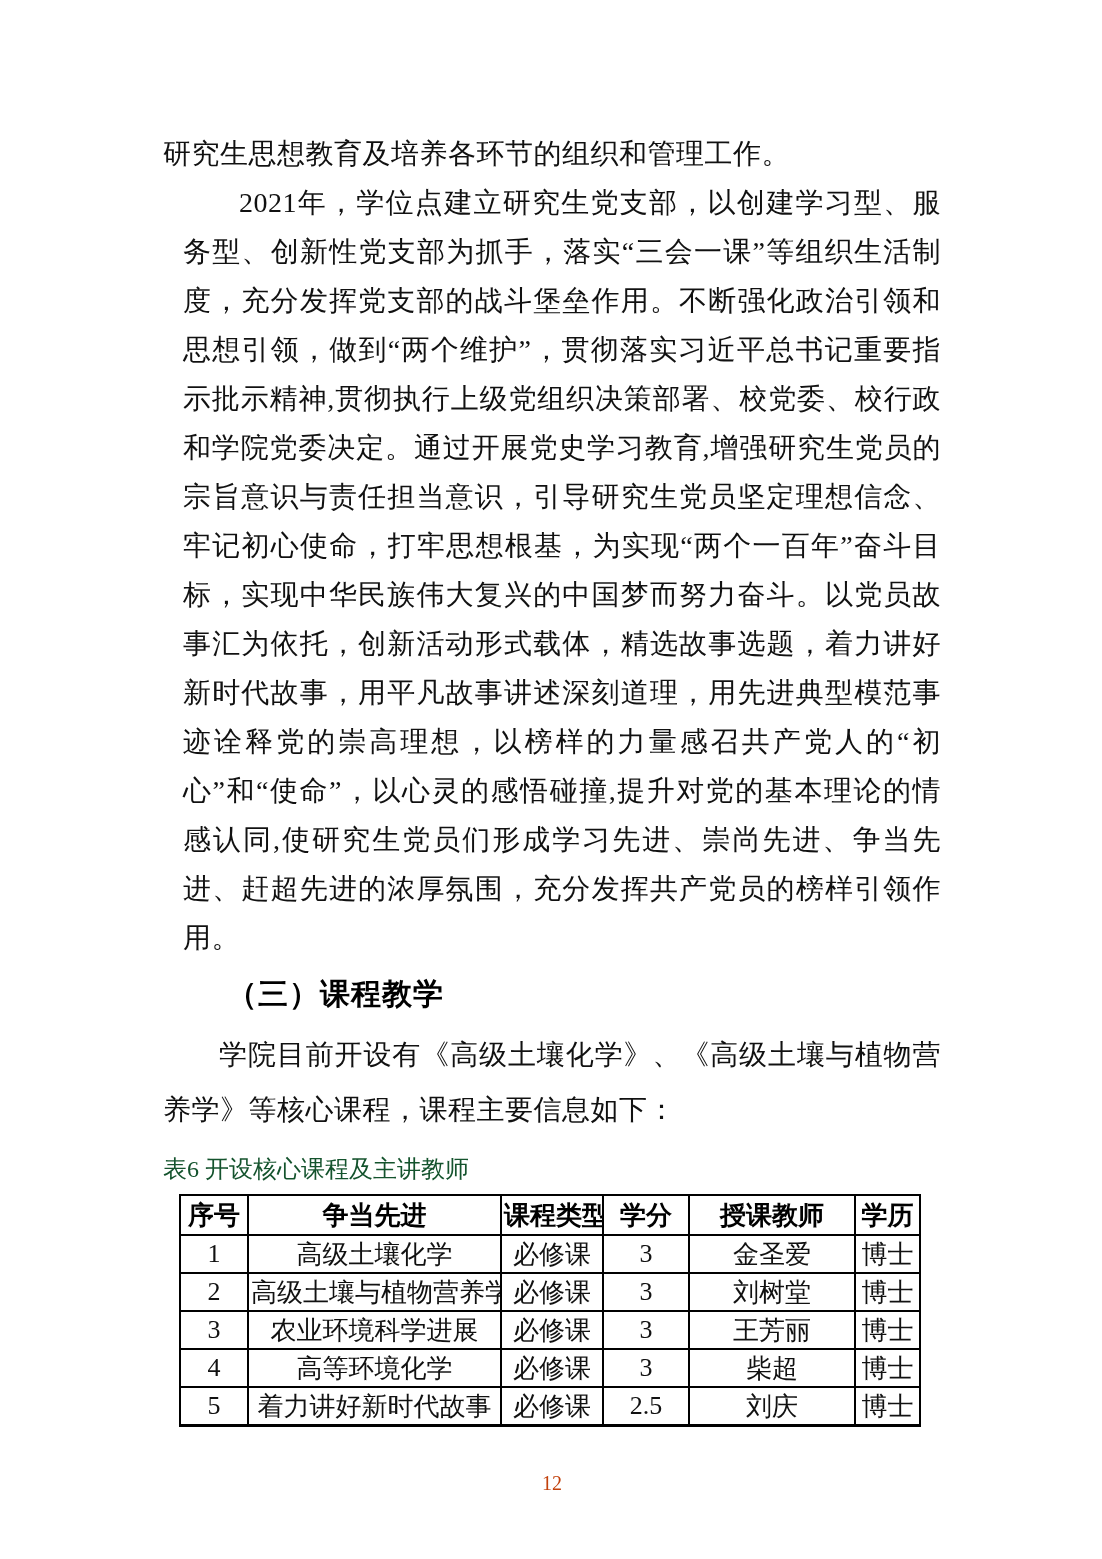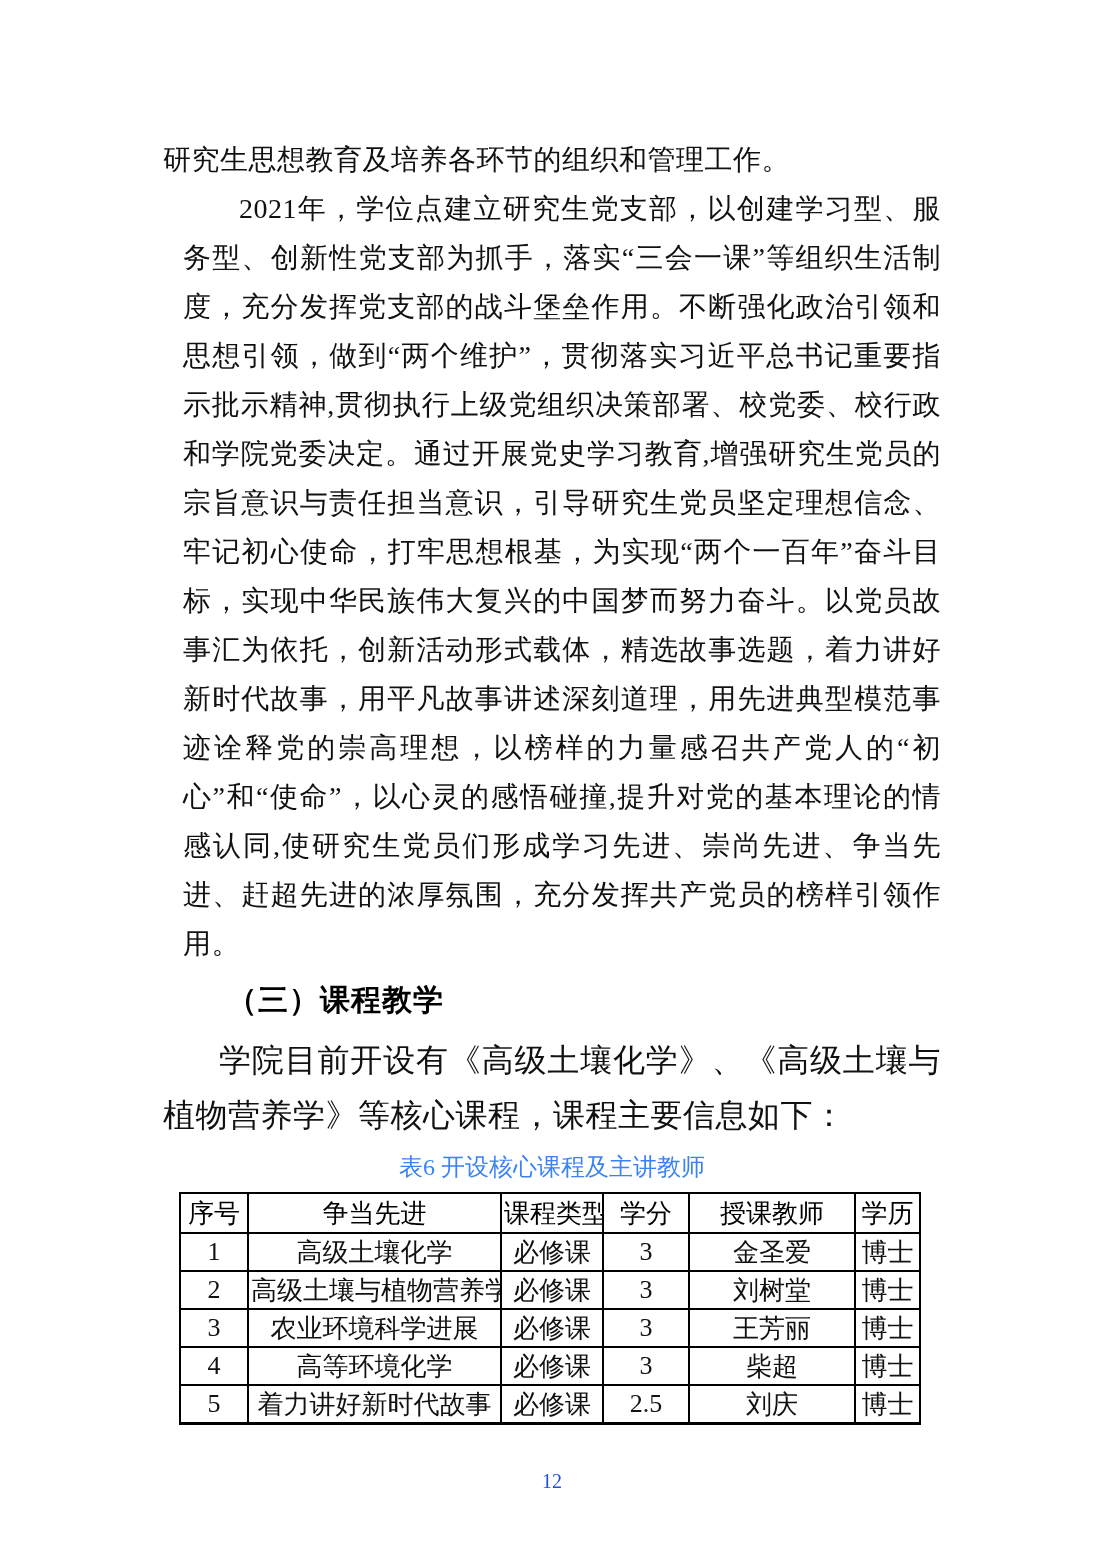--- a/index.html
+++ b/index.html
@@ -12,21 +12,21 @@
     width: 1102px;
     height: 1559px;
     background: #ffffff;
     overflow: hidden;
     color: #111111;
     font-family: "Liberation Serif", "DejaVu Serif", serif;
   }
   .content {
     position: absolute;
     left: 163px;
-    top: 135px;
+    top: 129px;
     width: 778px;
   }
   p.body {
     margin: 0;
     font-size: 28px;
     line-height: 49px;
     text-align: justify;
     text-justify: inter-character;
     letter-spacing: 0.5px;
   }
@@ -42,33 +42,32 @@
     margin: 14px 0 0 64px;
     font-family: "Liberation Sans", "DejaVu Sans", sans-serif;
     font-size: 30px;
     line-height: 36px;
     font-weight: 700;
     color: #000000;
     letter-spacing: 1px;
   }
   p.body2 {
     margin: 15px 0 0 0;
-    font-size: 32px;
+    font-size: 28px;
     line-height: 55px;
     text-align: justify;
     text-justify: inter-character;
     text-indent: 56px;
     letter-spacing: 0.5px;
   }
   .table-caption {
-    margin-top: 10px;
+    margin-top: 18px;
     font-size: 24px;
     line-height: 28px;
-    text-align: center;
-    color: #3b82f6;
+    color: #14532d;
   }
   table.courses {
     border-collapse: collapse;
     table-layout: fixed;
     width: 740px;
     margin: 11px 0 0 16px;
     border: 2px solid #000000;
     border-bottom-width: 3px;
   }
   table.courses th,
@@ -77,33 +76,33 @@
     text-align: center;
     vertical-align: middle;
     padding: 0 2px;
     font-size: 26px;
     color: #111111;
     overflow: hidden;
     white-space: nowrap;
   }
   table.courses thead th {
     height: 38px;
-    font-weight: 400;
+    font-weight: 700;
     color: #000000;
   }
   table.courses tbody td {
     height: 36px;
     font-weight: 400;
   }
   .page-number {
     margin-top: 44px;
     text-align: center;
     font-size: 20px;
     line-height: 24px;
-    color: #1d4ed8;
+    color: #c2410c;
   }
 </style>
 </head>
 <body>
 
 <div class="page">
   <div class="content">
 
     <p class="body">研究生思想教育及培养各环节的组织和管理工作。</p>
 

